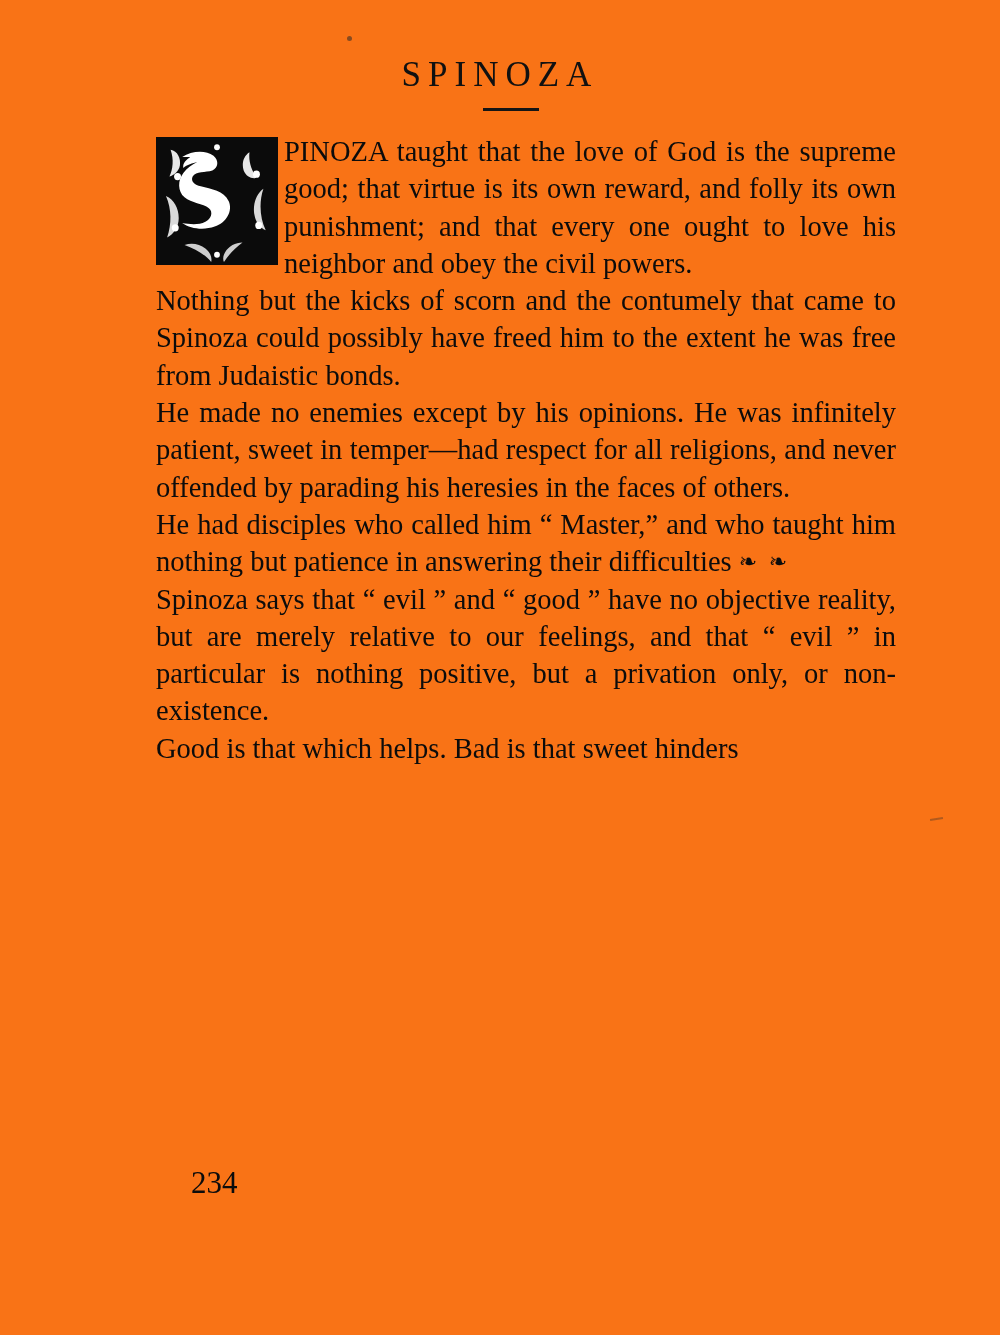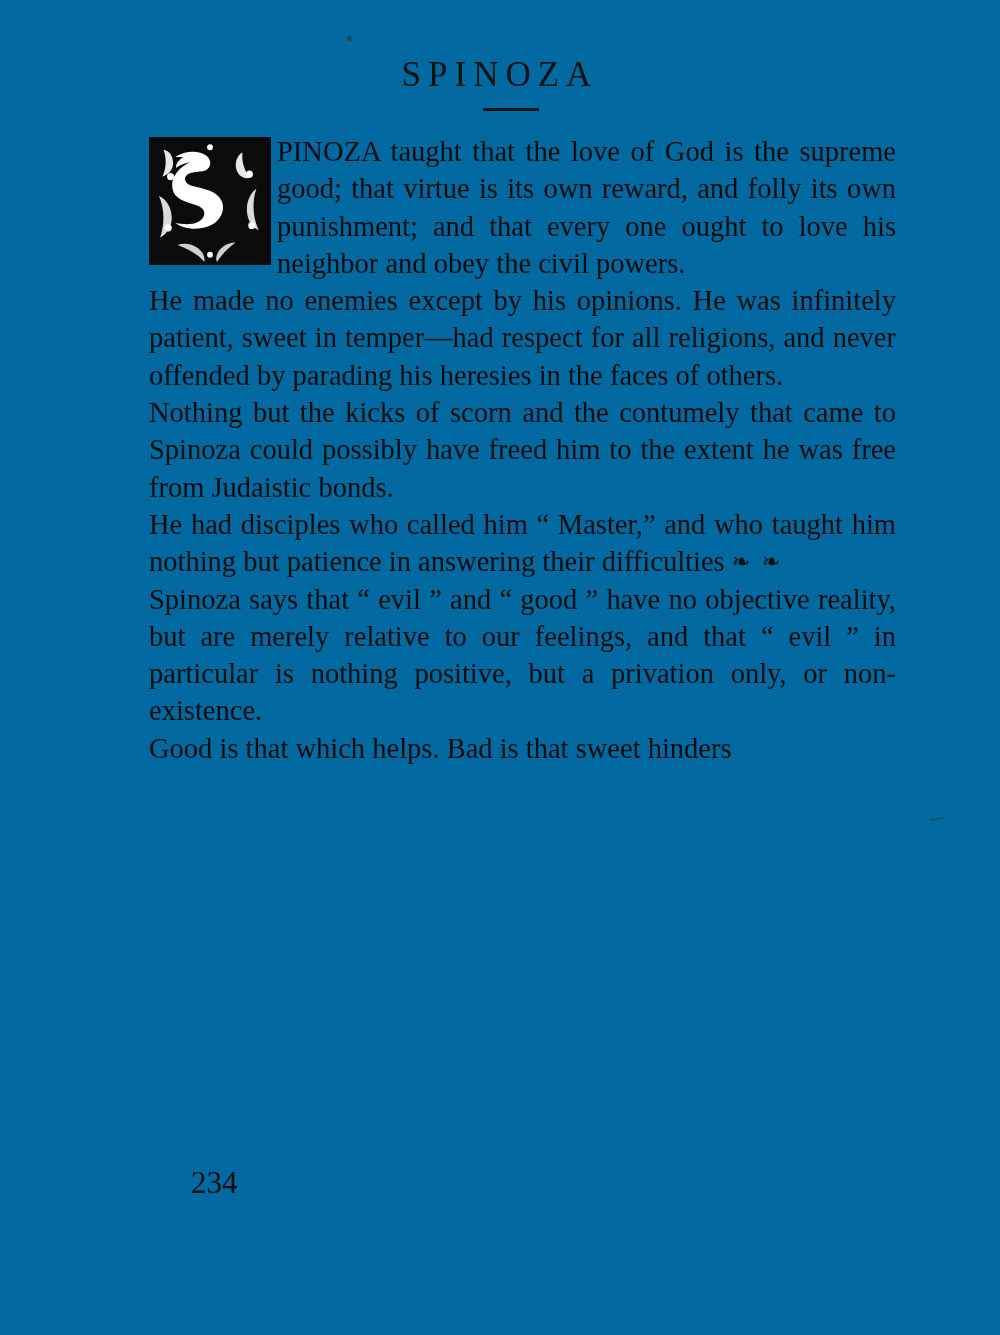--- a/index.html
+++ b/index.html
@@ -12,21 +12,21 @@
     height: 1335px;
     position: relative;
     font-family: "Liberation Serif", "DejaVu Serif", serif;
     color: #0d0d0d;
     overflow: hidden;
   }
 
   .page {
     position: absolute;
     inset: 0;
-    background: #0369a1;
+    background: #f97316;
   }
 
   
   .speck {
     position: absolute;
     background: #2a2a2a;
     opacity: 0.75;
   }
   .speck-top {
     left: 347px;
@@ -72,21 +72,21 @@
     top: 133px;
     width: 752px;
     font-size: 28.5px;
     line-height: 37.3px;
     text-align: justify;
     text-justify: inter-word;
     color: #0c0c0c;
   }
 
   .para {
-    margin: 0 0 0 5px;
+    margin: 0 0 0 12px;
     text-align: justify;
   }
 
   
   .dropcap {
     float: left;
     width: 122px;
     height: 128px;
     margin: 4px 6px 0 0;
     position: relative;
@@ -150,23 +150,23 @@
             <circle cx="14" cy="72" r="3"></circle>
             <circle cx="86" cy="70" r="3"></circle>
             <circle cx="50" cy="6" r="2.5"></circle>
             <circle cx="50" cy="94" r="2.5"></circle>
           </g>
         </svg>
       </span>
       <span>PINOZA</span><span> taught that the love of God is the supreme good; that virtue is its own reward, and folly its own punishment; and that every one ought to love his neighbor and obey the civil powers.</span>
     </div>
 
+    <div class="para">Nothing but the kicks of scorn and the contumely that came to Spinoza could possibly have freed him to the extent he was free from Judaistic bonds.</div>
+
     <div class="para">He made no enemies except by his opinions. He was infinitely patient, sweet in temper—had respect for all religions, and never offended by parading his heresies in the faces of others.</div>
-
-    <div class="para">Nothing but the kicks of scorn and the contumely that came to Spinoza could possibly have freed him to the extent he was free from Judaistic bonds.</div>
 
     <div class="para">
       <span>He had disciples who called him “ Master,” and who taught him nothing but patience in answering their difficulties</span>
       <span class="ornament">❧ ❧</span>
     </div>
 
 
     <div class="para">Spinoza says that “ evil ” and “ good ” have no objective reality, but are merely relative to our feelings, and that “ evil ” in particular is nothing positive, but a privation only, or non-existence.</div>
 
 

